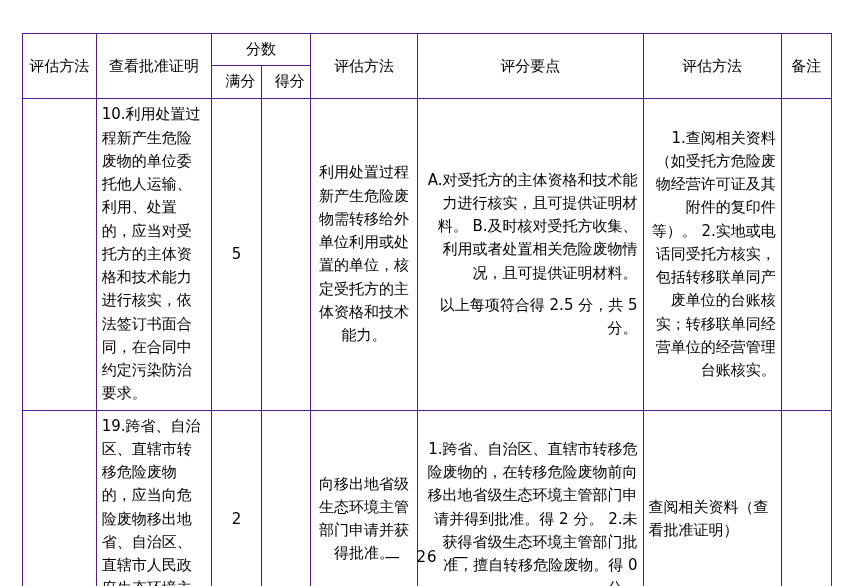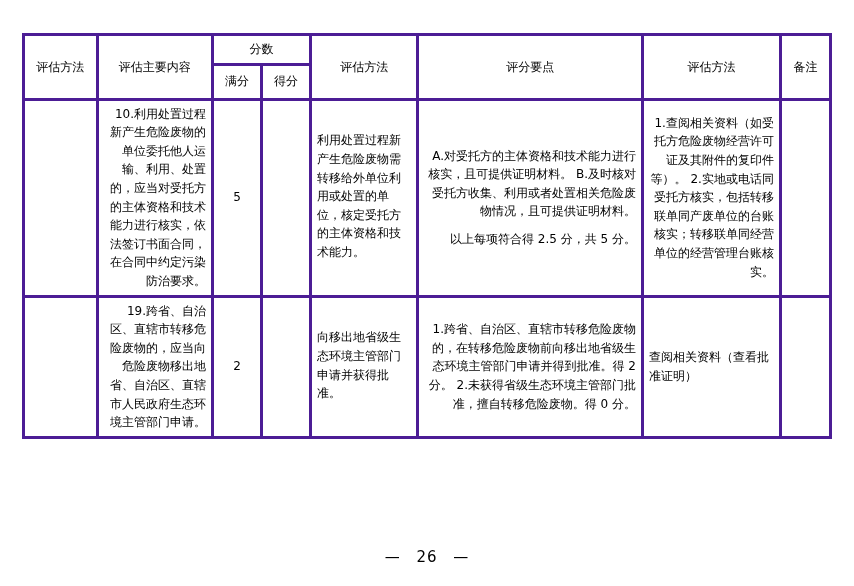--- a/index.html
+++ b/index.html
@@ -23,72 +23,72 @@
   }
   table.eval-table {
     position: absolute;
     left: 22px;
     top: 33px;
     width: 810px;
     border-collapse: collapse;
     table-layout: fixed;
   }
   table.eval-table td, table.eval-table th {
-    border: 3px solid #4c1d95;
+    border: 1px solid #4c1d95;
     vertical-align: middle;
     padding: 4px 5px;
     font-weight: normal;
-    font-size: 12px;
+    font-size: 15px;
     line-height: 1.55;
   }
   
   .hdr {
     text-align: center;
     font-size: 12px;
     line-height: 1.4;
   }
   .hdr-tall {
     height: 52px;
   }
   .sub-hdr {
-    text-align: center;
+    text-align: right;
     font-size: 12px;
     height: 24px;
+    font-family: Liberation Mono, monospace;
   }
   
   col.c1 { width: 72px; }
   col.c2 { width: 113px; }
   col.c3 { width: 48px; }
   col.c4 { width: 48px; }
   col.c5 { width: 105px; }
   col.c6 { width: 220px; }
   col.c7 { width: 135px; }
   col.c8 { width: 49px; }
 
   td.cell-item {
     text-align: left;
     vertical-align: top;
     padding-top: 8px;
   }
   td.cell-content {
-    text-align: right;
+    text-align: left;
     vertical-align: top;
     padding-top: 8px;
   }
   td.cell-score {
     text-align: center;
     vertical-align: middle;
   }
   td.cell-blank {
     text-align: center;
   }
   td.cell-standard {
-    text-align: left;
+    text-align: center;
     vertical-align: middle;
-    font-family: Liberation Mono, monospace;
   }
   td.cell-points {
     text-align: right;
     vertical-align: middle;
   }
   td.cell-method {
     text-align: right;
     vertical-align: top;
     padding-top: 8px;
   }
@@ -132,21 +132,21 @@
         <col class="c3">
         <col class="c4">
       <col class="c5">
         <col class="c6">
         <col class="c7">
         <col class="c8">
     </colgroup>
     <tbody>
       <tr>
         <td class="hdr hdr-tall" rowspan="2">评估方法</td>
-        <td class="hdr hdr-tall" rowspan="2">评估主要内容</td>
+        <td class="hdr hdr-tall" rowspan="2">查看批准证明</td>
         <td class="hdr" colspan="2">分数</td>
         <td class="hdr hdr-tall" rowspan="2">评估方法</td>
         <td class="hdr hdr-tall" rowspan="2">评分要点</td>
         <td class="hdr hdr-tall" rowspan="2">评估方法</td>
         <td class="hdr hdr-tall" rowspan="2">备注</td>
       </tr>
       <tr>
         <td class="sub-hdr">满分</td>
         <td class="sub-hdr">得分</td>
       </tr>

